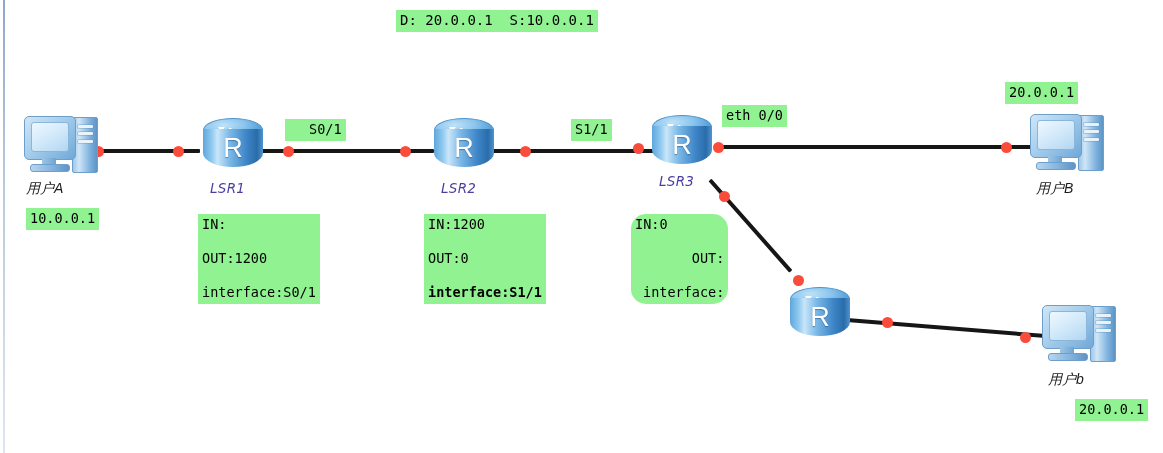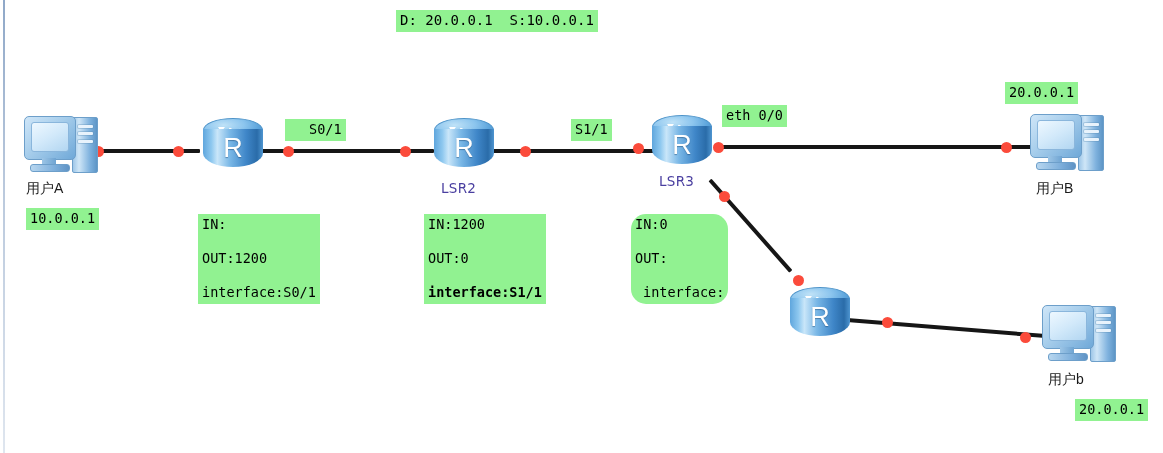--- a/index.html
+++ b/index.html
@@ -53,20 +53,21 @@
   }
   .tag.big { font-size: 14px; }
 
   
   .caption {
     position: absolute;
     font-family: "Liberation Sans", sans-serif;
     font-size: 14px;
     color: #1b1b1b;
     white-space: nowrap;
+    font-style: italic;
   }
   .caption.router {
     font-family: "DejaVu Sans", sans-serif;
     font-size: 13.5px;
     color: #4a3fa0;
     letter-spacing: 0.3px;
   }
 
   
   .router {
@@ -215,20 +216,21 @@
             <path d="M48 18 l-7 0 l4 -5 z"></path>
           <path d="M38 17 l-6 -2 l5 -3 z"></path>
             <path d="M24 21 l6 -2 l-5 -3 z"></path>
         </g>
       </svg>
     </div>
     <div class="body">
       <div class="r">R</div>
     </div>
   </div>
+  <div class="caption router" style="left:210px; top:180px;">LSR1</div>
   <div class="tag" style="left:285px; top:119px;padding-left:24px;">S0/1</div>
 
   <div class="tag" style="left:198px; top:214px;"><span style="display: block;">IN:</span>
 <span style="display: block;">OUT:1200</span>
 <span style="display: block;">interface:S0/1</span></div>
 
   <div class="router" style="left:432px; top:118px;">
     <div class="top">
       <svg width="62" height="26" viewBox="0 0 62 26">
         <g stroke="#ffffff" stroke-width="2.2" fill="none" stroke-linecap="round">
@@ -274,21 +276,21 @@
       </svg>
     </div>
     <div class="body">
       <div class="r">R</div>
     </div>
   </div>
   <div class="caption router" style="left:659px; top:173px;">LSR3</div>
   <div class="tag" style="left:722px; top:105px;">eth 0/0</div>
 
   <div class="tag" style="left:631px; top:214px;border-radius:15px;"><span style="display: block;">IN:0</span>
-<span style="display: block;">OUT:</span>
+<span style="display: block; text-align: right;">OUT:</span>
 <span style="display: block; margin-left: 8px;">interface:</span></div>
 
   <div class="router" style="left:788px; top:287px;">
     <div class="top">
       <svg width="62" height="26" viewBox="0 0 62 26">
         <g stroke="#ffffff" stroke-width="2.2" fill="none" stroke-linecap="round">
           <path d="M26 15 L16 9"></path>
             <path d="M36 11 L46 17"></path>
           <path d="M26 10 L36 16"></path>
             <path d="M36 15 L26 20"></path>

